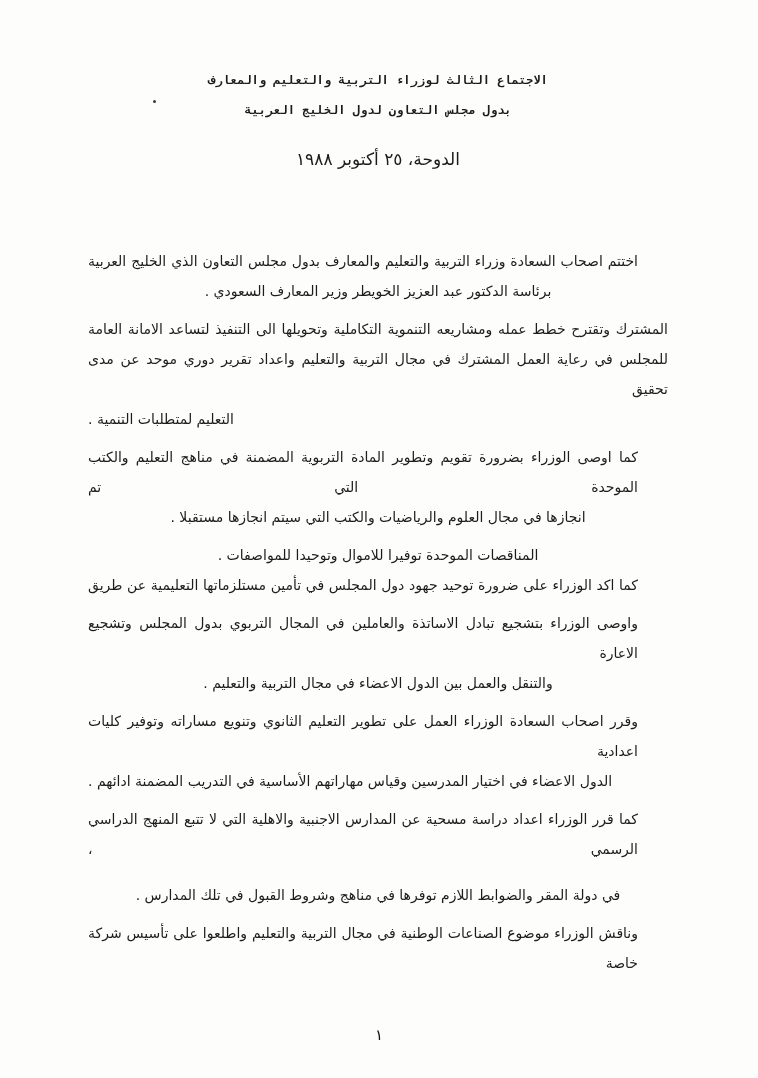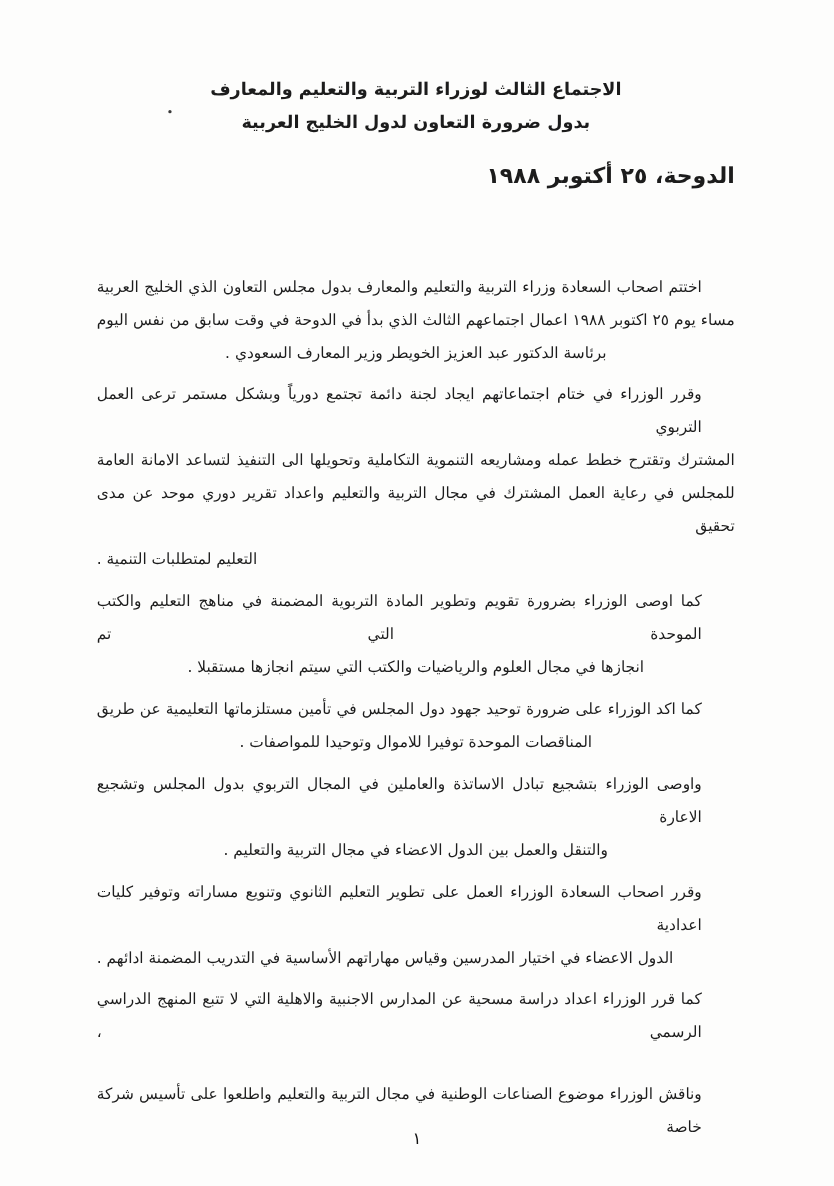--- a/index.html
+++ b/index.html
@@ -19,38 +19,39 @@
   .content{
     position:absolute;
     top:0;right:90px;left:88px;
   }
   .title-block{
     padding-top:66px;
     text-align:center;
     font-weight:bold;
   }
   .title-line{
-    font-size:16px;
+    font-size:12px;
     line-height:30px;
     letter-spacing:0.2px;
+    font-family:Liberation Mono, monospace;
   }
   .date-line{
     margin-top:18px;
-    font-size:20px;
+    font-size:17px;
     line-height:30px;
-    font-weight:bold;
-    text-align:right;
+    font-weight:normal;
+    text-align:center;
   }
   .body-text{
     margin-top:72px;
     font-size:14px;
     line-height:30px;
   }
   .para{margin-bottom:8px;}
-  .para:nth-child(7){margin-bottom:26px;} 
+  .para:nth-child(7){margin-bottom:16px;} 
   .line{min-height:30px;}
   .line.justify{text-align:justify;text-align-last:justify;}
   .line.center{text-align-last:center;}
   .line.left{text-align:right;text-align-last:left;}
   .line.indent{padding-right:30px;}
   .page-number{
     position:absolute;
     bottom:34px;left:0;right:0;
     text-align:center;
     font-size:15px;
@@ -68,55 +69,56 @@
 <body>
 
 <div class="page">
 
   <span class="speck"></span>
 
   <div class="content">
 
     <div class="title-block">
       <div class="title-line">الاجتماع الثالث لوزراء التربية والتعليم والمعارف</div>
-      <div class="title-line">بدول ضرورة التعاون لدول الخليج العربية</div>
+      <div class="title-line">بدول مجلس التعاون لدول الخليج العربية</div>
       <div class="date-line">الدوحة، ٢٥ أكتوبر ١٩٨٨</div>
     </div>
 
     <div class="body-text">
       <div>
           <div class="para">
             <div class="line justify indent">اختتم اصحاب السعادة وزراء التربية والتعليم والمعارف بدول مجلس التعاون الذي الخليج العربية</div>
-            <div class="line justify">مساء يوم ٢٥ اكتوبر ١٩٨٨ اعمال اجتماعهم الثالث الذي بدأ في الدوحة في وقت سابق من نفس اليوم</div>
             <div class="line center">برئاسة الدكتور عبد العزيز الخويطر وزير المعارف السعودي .</div>
           </div>
           <div class="para">
-            <div class="line justify indent">وقرر الوزراء في ختام اجتماعاتهم ايجاد لجنة دائمة تجتمع دورياً وبشكل مستمر ترعى العمل التربوي</div>
             <div class="line justify">المشترك وتقترح خطط عمله ومشاريعه التنموية التكاملية وتحويلها الى التنفيذ لتساعد الامانة العامة</div>
             <div class="line justify">للمجلس في رعاية العمل المشترك في مجال التربية والتعليم واعداد تقرير دوري موحد عن مدى تحقيق</div>
             <div class="line left">التعليم لمتطلبات التنمية .</div>
           </div>
           <div class="para">
             <div class="line justify indent">كما اوصى الوزراء بضرورة تقويم وتطوير المادة التربوية المضمنة في مناهج التعليم والكتب الموحدة التي تم</div>
             <div class="line center">انجازها في مجال العلوم والرياضيات والكتب التي سيتم انجازها مستقبلا .</div>
           </div>
           <div class="para">
+            <div class="line center">المناقصات الموحدة توفيرا للاموال وتوحيدا للمواصفات .</div>
             <div class="line justify indent">كما اكد الوزراء على ضرورة توحيد جهود دول المجلس في تأمين مستلزماتها التعليمية عن طريق</div>
-            <div class="line center">المناقصات الموحدة توفيرا للاموال وتوحيدا للمواصفات .</div>
           </div>
           <div class="para">
             <div class="line justify indent">واوصى الوزراء بتشجيع تبادل الاساتذة والعاملين في المجال التربوي بدول المجلس وتشجيع الاعارة</div>
             <div class="line center">والتنقل والعمل بين الدول الاعضاء في مجال التربية والتعليم .</div>
           </div>
           <div class="para">
             <div class="line justify indent">وقرر اصحاب السعادة الوزراء العمل على تطوير التعليم الثانوي وتنويع مساراته وتوفير كليات اعدادية</div>
             <div class="line left">الدول الاعضاء في اختيار المدرسين وقياس مهاراتهم الأساسية في التدريب المضمنة ادائهم .</div>
           </div>
           <div class="para">
             <div class="line justify indent">كما قرر الوزراء اعداد دراسة مسحية عن المدارس الاجنبية والاهلية التي لا تتبع المنهج الدراسي الرسمي ،</div>
+          </div>
+          <div class="para">
+            <div class="line center">في دولة المقر والضوابط اللازم توفرها في مناهج وشروط القبول في تلك المدارس .</div>
           </div>
           <div class="para">
             <div class="line justify indent">وناقش الوزراء موضوع الصناعات الوطنية في مجال التربية والتعليم واطلعوا على تأسيس شركة خاصة</div>
           </div>
         </div>
     </div>
 
   </div>
 
   <div class="page-number">١</div>

